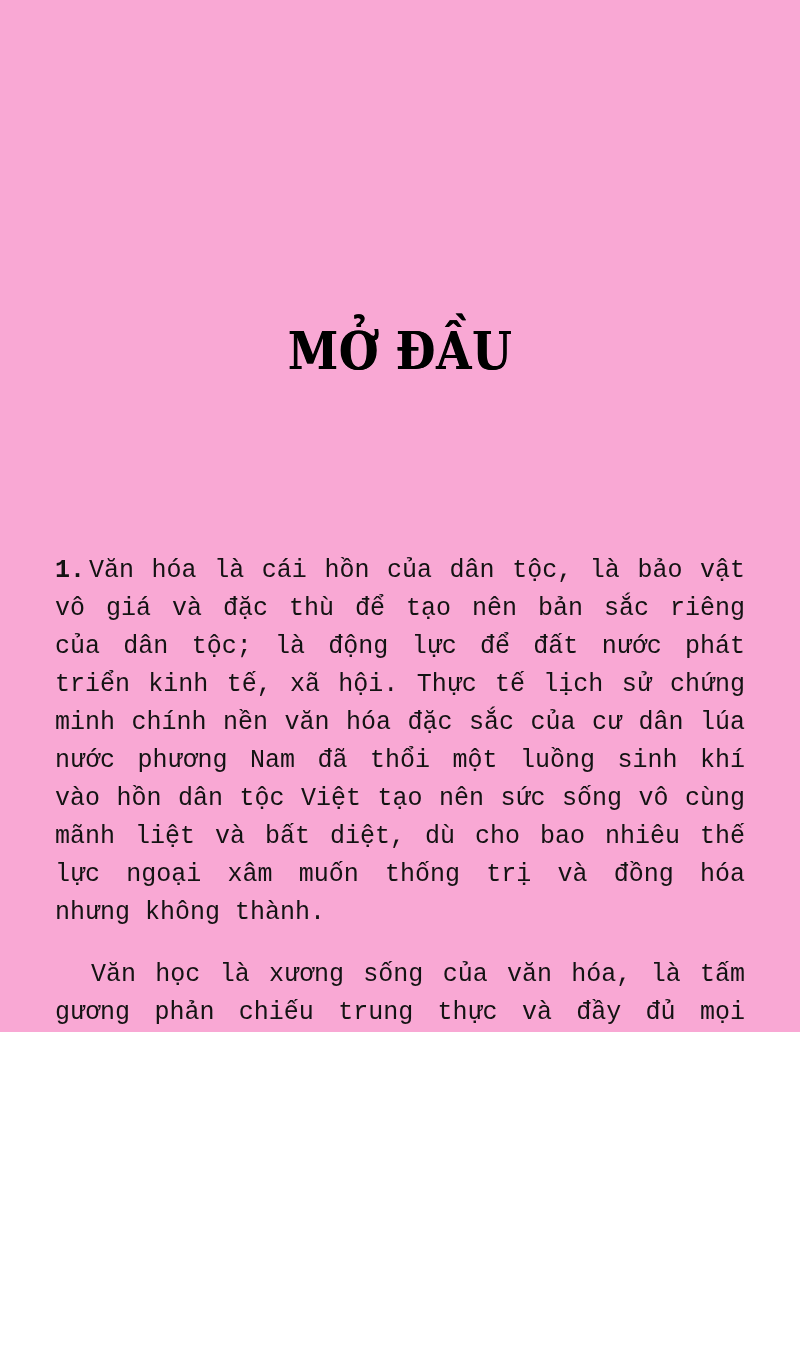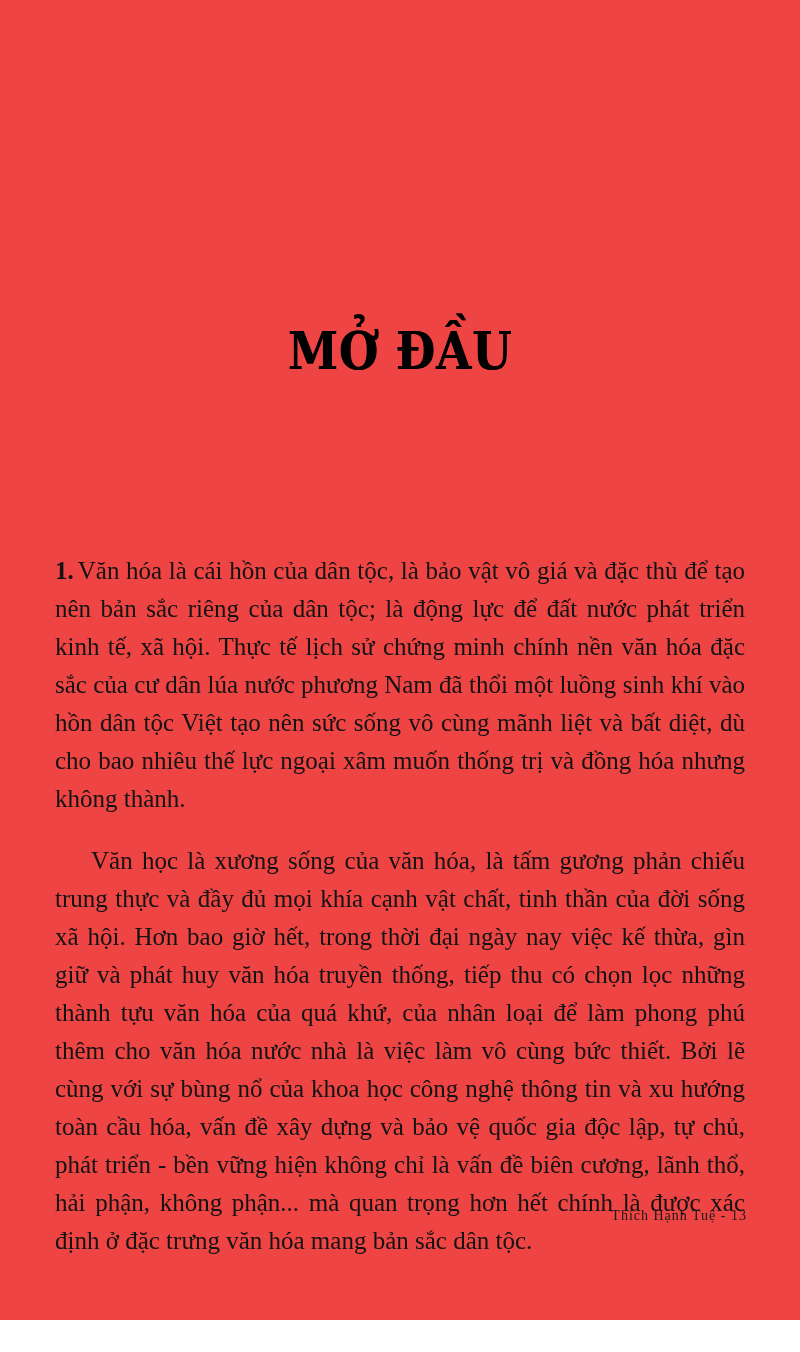--- a/index.html
+++ b/index.html
@@ -3,22 +3,22 @@
 <meta charset="utf-8">
 <style>
   html, body {
     margin: 0;
     padding: 0;
     background: #ffffff;
   }
   .page {
     position: relative;
     width: 800px;
-    height: 1320px;
-    background: #ef4444;
+    height: 1032px;
+    background: #f9a8d4;
     color: #141414;
     font-family: "Liberation Serif", "DejaVu Serif", serif;
     overflow: hidden;
   }
   .chapter-title {
     position: absolute;
     top: 318px;
     left: 0;
     width: 100%;
     margin: 0;
@@ -39,20 +39,21 @@
     top: 552px;
     left: 55px;
     width: 690px;
     font-size: 25px;
     line-height: 38px;
     text-align: justify;
     color: #131313;
   }
   .para {
     margin: 0;
+    font-family: Liberation Mono, monospace;
   }
   .para-number {
     font-weight: bold;
     margin-right: 4px;
   }
   .para-2 {
     margin-top: 24px;
     text-indent: 36px;
   }
   .page-footer {

